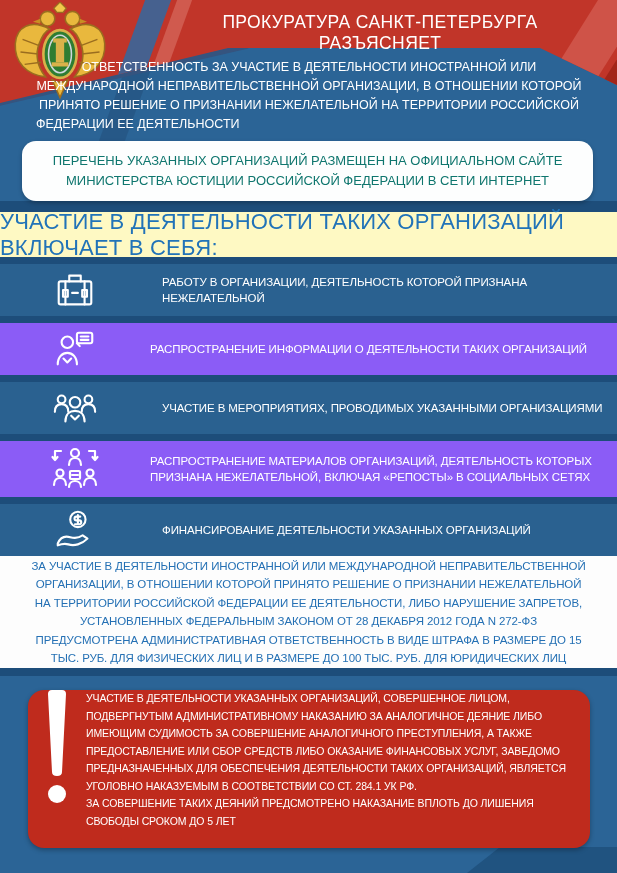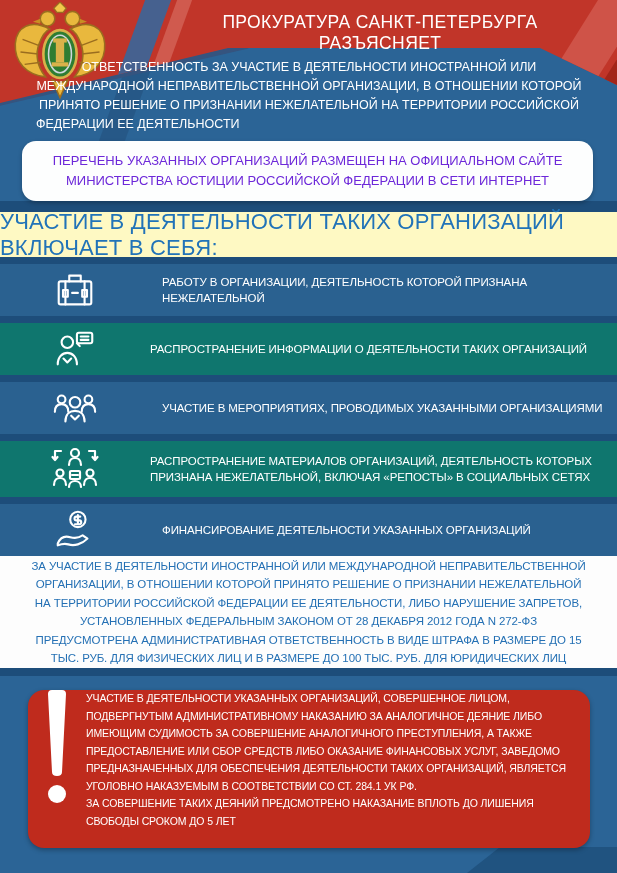--- a/index.html
+++ b/index.html
@@ -29,34 +29,34 @@
   .header-title{position:absolute;left:160px;top:12px;width:440px;z-index:3;
     color:#fff;font-size:17.5px;text-align:center;letter-spacing:.4px;}
   .header-par{position:absolute;left:28px;top:58px;width:562px;z-index:3;
     color:#fff;font-size:12.5px;line-height:19px;}
   .header-par .ln{text-align:center;}
   .header-par .ln-last{text-align:left;padding-left:8px;}
   
   .justice-box{position:absolute;left:22px;top:141px;width:571px;height:60px;z-index:3;
     background:#fdfefe;border-radius:14px;box-shadow:0 2px 4px rgba(0,0,0,.25);
     display:flex;flex-direction:column;justify-content:center;align-items:center;
-    color:#6d28d9;font-size:13px;line-height:20px;text-align:center;}
+    color:#0f766e;font-size:13px;line-height:20px;text-align:center;}
   
   .dark-strip{position:absolute;left:0;width:617px;background:#1d4d7a;z-index:2;}
   .strip-a{top:201px;height:11px;}
   .white-strip{position:absolute;left:0;top:212px;width:617px;height:45px;z-index:2;
     background:#fef9c3;display:flex;align-items:center;justify-content:center;
     color:#2173b8;font-size:22px;letter-spacing:.2px;}
   
   .rows{position:absolute;left:0;top:257px;width:617px;z-index:2;}
   .row-divider{height:7px;background:#1d4d7a;}
   .row{height:52px;display:flex;align-items:center;}
   .row.r4{height:56px;}
   .row.odd{background:#2a6190;gap:12px;}
-  .row.even{background:#0f766e;}
+  .row.even{background:#8b5cf6;}
   .row .icon-wrap{width:150px;display:flex;justify-content:center;flex:0 0 150px;}
   .row .row-text{color:#fff;font-size:11.5px;line-height:16px;width:450px;
     letter-spacing:-.1px;}
   
   .fine-par{position:absolute;left:0;top:556px;width:617px;height:112px;z-index:2;
     background:#fdfdfd;display:flex;align-items:center;justify-content:center;}
   .fine-par .txt{width:562px;color:#2470b4;font-size:11.5px;line-height:18.5px;
     text-align:center;letter-spacing:-.1px;}
   .strip-b{top:668px;height:8px;}
   

